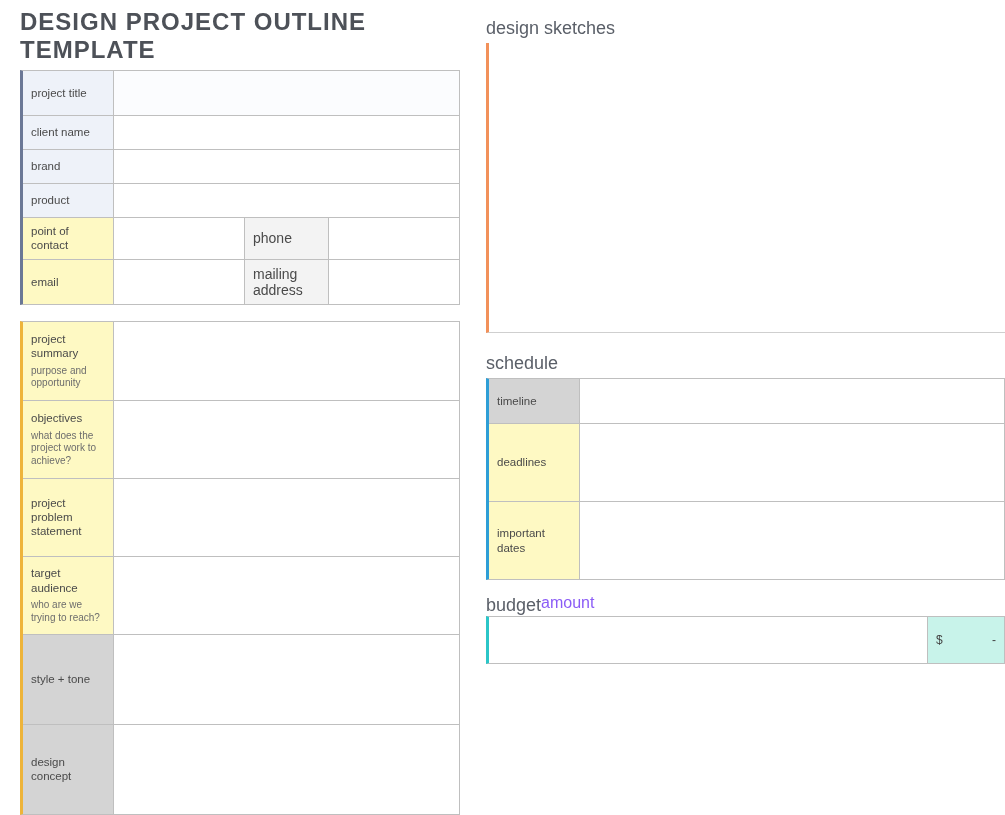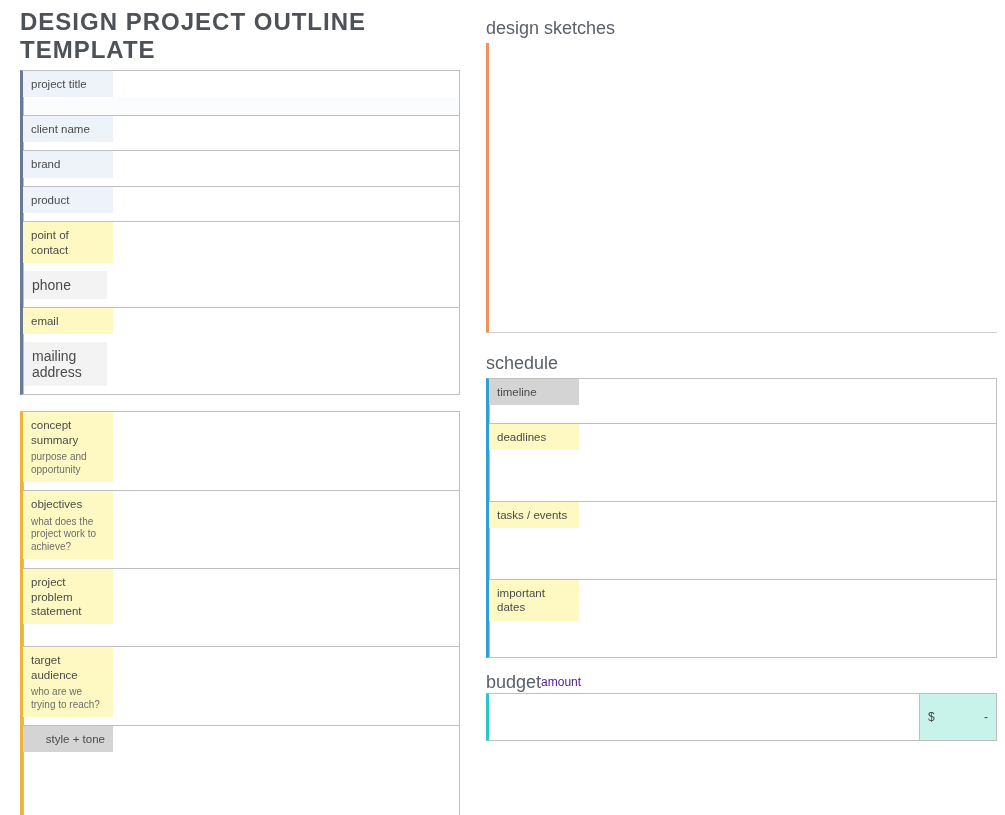--- a/index.html
+++ b/index.html
@@ -12,21 +12,21 @@
   .page {
     width: 1005px; height: 815px;
     display: flex;
     gap: 26px;
     padding: 0 0 0 0;
   }
   .col {
     display: flex; flex-direction: column;
   }
   .col-left  { width: 460px; padding-left: 20px; }
-  .col-right { flex: 1; padding-right: 8px; border-radius: 12px; }
+  .col-right { flex: 1; padding-right: 0; border-radius: 12px; }
 
   .main-title {
     font-size: 24px;
     font-weight: 700;
     text-transform: uppercase;
     letter-spacing: 1px;
     color: #4d5158;
     margin: 8px 0 2px;
   }
 
@@ -46,21 +46,20 @@
   }
   .accent-slate  { border-left-color: #6b7896; }
   .accent-gold   { border-left-color: #eeb43a; }
   .accent-blue   { border-left-color: #2e9ed6; }
   .accent-teal   { border-left-color: #2bc6c8; }
 
   .row {
     display: flex;
     border-top: 1px solid #bfbfbf;
     min-height: 34px;
-    flex-direction: column;
   }
   .row:first-child { border-top: none; }
 
   .label {
     width: 90px;
     padding: 6px 8px;
     font-size: 11.5px;
     line-height: 1.25;
     color: #4a4a4a;
     display: flex; flex-direction: column; justify-content: center;
@@ -88,21 +87,21 @@
     padding: 6px 8px;
     font-size: 14px;
     border-left: 1px solid #bfbfbf;
     background: #f3f3f3;
     display: flex; align-items: center;
     color: #4a4a4a;
   }
 
   
   .tall-78 { min-height: 78px; }
-  .tall-90 { min-height: 90px; text-align: right; }
+  .tall-90 { min-height: 90px; }
   .tall-44 { min-height: 44px; }
 
   
   .sketches {
     height: 290px;
     margin-bottom: 10px;
     border: 1px solid #cfcfcf;
     border-top: none;
     border-right: none;
     border-left: 3px solid #f2915a;
@@ -121,22 +120,22 @@
   }
   .budget-amount {
     width: 76px;
     background: #c8f3ea;
     display: flex; align-items: center; justify-content: space-between;
     padding: 0 8px;
     font-size: 12px;
     color: #444;
   }
   .amount-header {
-    font-size: 12px;
-    color: #4c1d95;
+    font-size: 16px;
+    color: #8b5cf6;
     text-align: right;
     margin: 0 2px 4px 0;
   }
 </style>
 </head>
 <body>
 
 <div class="page">
 
   <div class="col col-left">
@@ -170,21 +169,21 @@
         <div class="label shaded-grey">email</div>
         <div class="cell" style="flex:1"></div>
         <div class="mini-label">mailing address</div>
         <div class="cell" style="flex:1"></div>
       </div>
     </div>
 
     <div class="block accent-gold" id="summary-block" style="margin-top:16px;">
         <div class="row tall-78">
           <div class="label shaded-grey">
-            <div>concept summary</div>
+            <div>project summary</div>
             <div class="sublabel">purpose and opportunity</div>
           </div>
           <div class="cell"></div>
         </div>
         <div class="row tall-78">
           <div class="label shaded-grey">
             <div>objectives</div>
             <div class="sublabel">what does the project work to achieve?</div>
           </div>
           <div class="cell"></div>
@@ -224,24 +223,20 @@
     <div class="sketches"></div>
 
     <div class="section-title">schedule</div>
     <div class="block accent-blue" id="schedule-block">
         <div class="row tall-44">
           <div class="label shaded-dark">timeline</div>
           <div class="cell"></div>
         </div>
         <div class="row tall-78">
           <div class="label shaded-grey">deadlines</div>
-          <div class="cell"></div>
-        </div>
-        <div class="row tall-78">
-          <div class="label shaded-grey">tasks / events</div>
           <div class="cell"></div>
         </div>
         <div class="row tall-78">
           <div class="label shaded-grey">important dates</div>
           <div class="cell"></div>
         </div>
       </div>
 
     <div style="display:flex; justify-content:flex-start; align-items:flex-end; margin-top:14px;">
       <div class="section-title" style="margin:0">budget</div>

